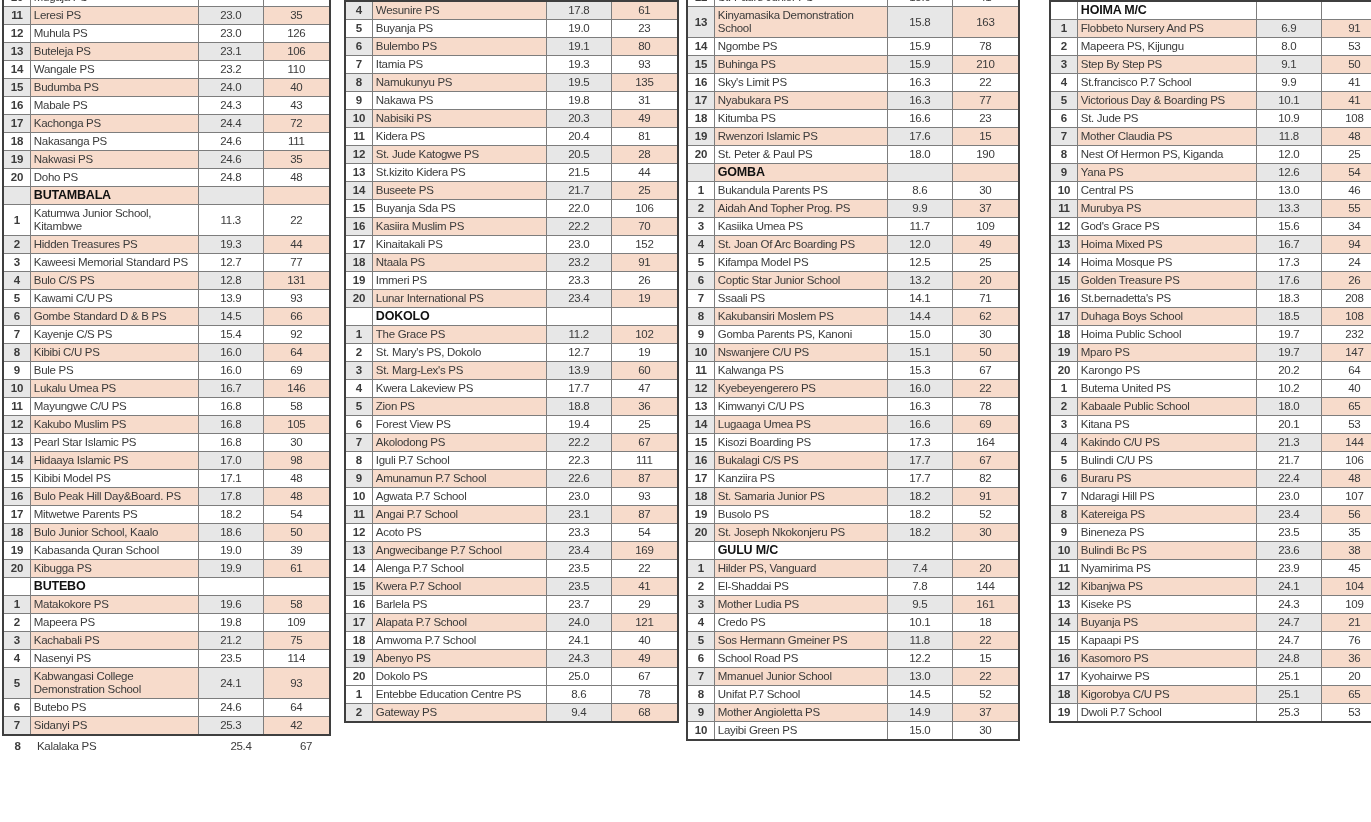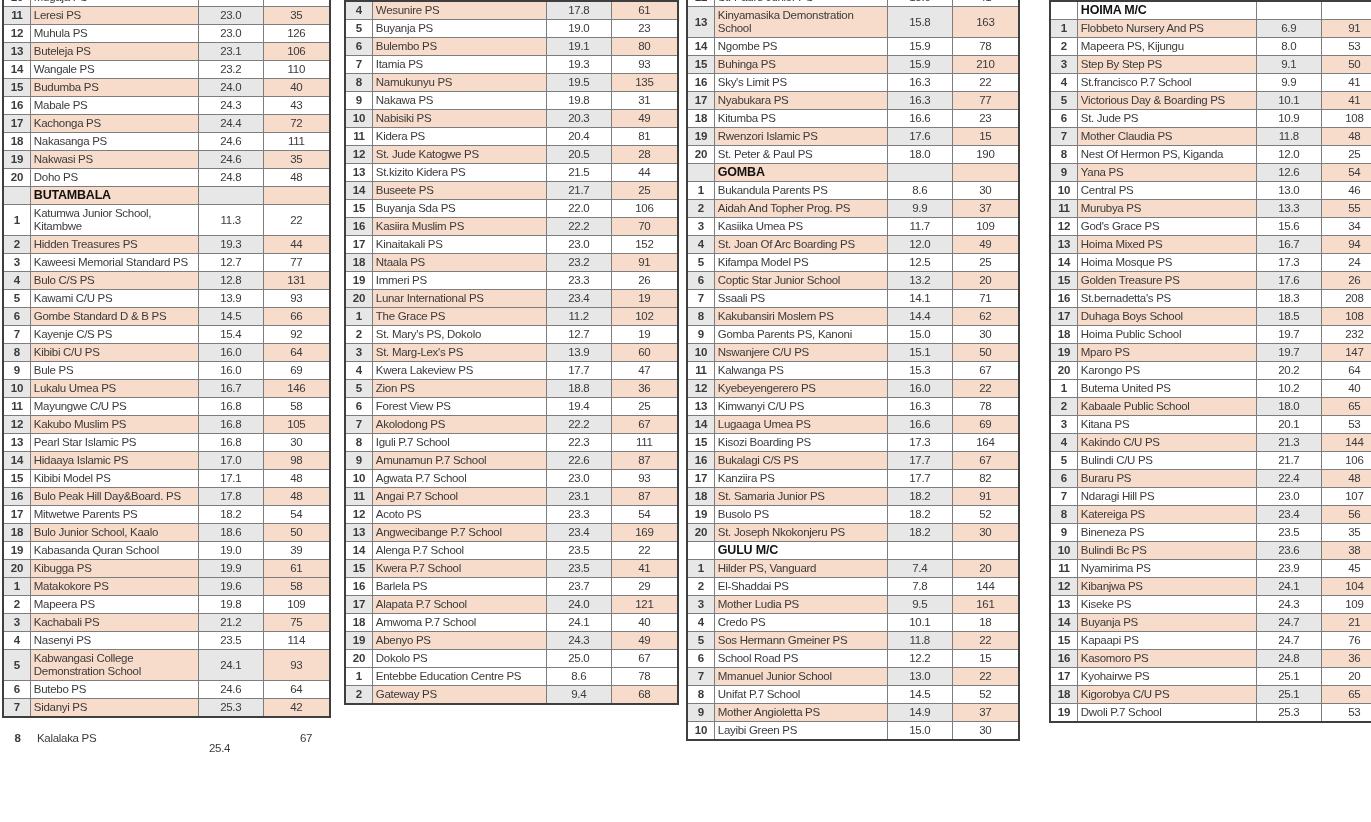--- a/index.html
+++ b/index.html
@@ -48,21 +48,21 @@
   .outside-row {
     display: flex;
     align-items: center;
     padding-top: 4px;
     font-size: 11.5px;
     letter-spacing: -0.3px;
     color: #3b3b3b;
   }
   .outside-row .o-rank  { width: 31px; text-align: center; font-weight: bold; flex: 0 0 auto; }
   .outside-row .o-name  { width: 172px; padding-left: 4px; flex: 0 0 auto; }
-  .outside-row .o-avg   { width: 64px; text-align: left; flex: 0 0 auto; margin-top: 20px; }
+  .outside-row .o-avg   { width: 64px; text-align: center; flex: 0 0 auto; }
   .outside-row .o-count { width: 66px; text-align: center; flex: 0 0 auto; }
 </style>
 </head>
 <body>
 
 <div class="page">
   <div id="tables-root">
       <div class="col-wrap" style="left: 2px; width: 329px;">
         <table class="rank-table" style="margin-top: -13px;">
           <colgroup>
@@ -256,20 +256,26 @@
               <td class="rank">19</td>
               <td class="name">Kabasanda Quran School</td>
               <td class="avg">19.0</td>
               <td class="count">39</td>
             </tr>
             <tr class="data shaded">
               <td class="rank">20</td>
               <td class="name">Kibugga PS</td>
               <td class="avg">19.9</td>
               <td class="count">61</td>
+            </tr>
+            <tr class="header">
+              <td class="rank"></td>
+              <td class="name">BUTEBO</td>
+              <td class="avg"></td>
+              <td class="count"></td>
             </tr>
             <tr class="data shaded">
               <td class="rank">1</td>
               <td class="name">Matakokore PS</td>
               <td class="avg">19.6</td>
               <td class="count">58</td>
             </tr>
             <tr class="data">
               <td class="rank">2</td>
               <td class="name">Mapeera PS</td>
@@ -419,20 +425,26 @@
               <td class="name">Immeri PS</td>
               <td class="avg">23.3</td>
               <td class="count">26</td>
             </tr>
             <tr class="data shaded">
               <td class="rank">20</td>
               <td class="name">Lunar International PS</td>
               <td class="avg">23.4</td>
               <td class="count">19</td>
             </tr>
+            <tr class="header">
+              <td class="rank"></td>
+              <td class="name">DOKOLO</td>
+              <td class="avg"></td>
+              <td class="count"></td>
+            </tr>
             <tr class="data shaded">
               <td class="rank">1</td>
               <td class="name">The Grace PS</td>
               <td class="avg">11.2</td>
               <td class="count">102</td>
             </tr>
             <tr class="data">
               <td class="rank">2</td>
               <td class="name">St. Mary's PS, Dokolo</td>
               <td class="avg">12.7</td>

